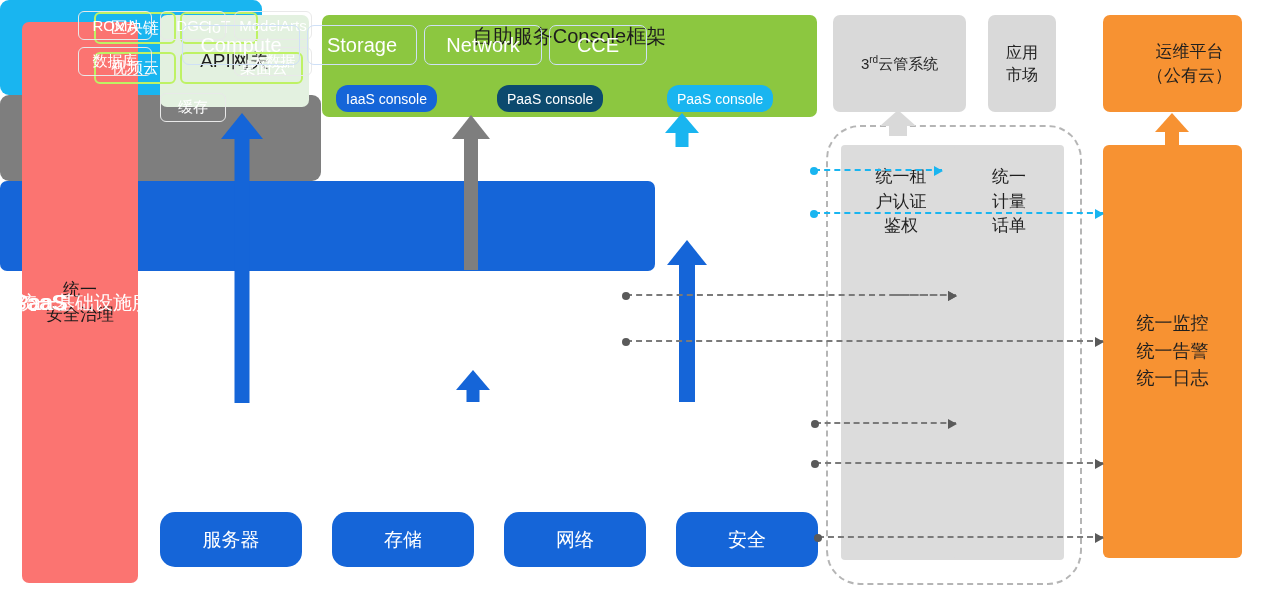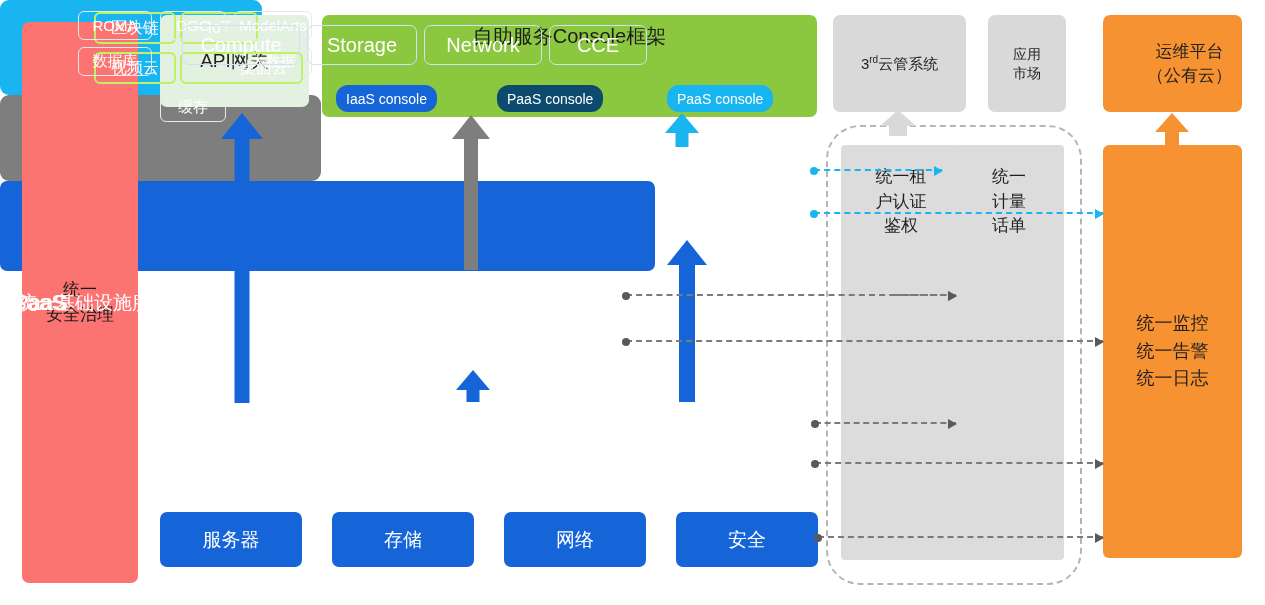--- a/index.html
+++ b/index.html
@@ -47,21 +47,21 @@
   .chip-iaas{left:14px;background:#1565d8;}
   .chip-paas{left:175px;background:#0c4a6e;}
   .chip-saas{left:345px;background:#19b5f0;}
 
   
   .grey-top{
     background:#d9d9d9;border-radius:7px;color:#262626;
     font-size:15px;line-height:1.35;
   }
   .third-party{left:833px;top:15px;width:133px;height:97px;}
-  .app-market{left:988px;top:15px;width:78px;height:97px;font-size:14px;}
+  .app-market{left:988px;top:15px;width:68px;height:97px;font-size:16px;}
 
   
   .ops-top{
     left:1103px;top:15px;width:139px;height:97px;
     background:#f79232;border-radius:7px;color:#1f1f1f;
     font-size:17px;line-height:1.4;padding-left:34px;
   }
   .ops-body{
     left:1103px;top:145px;width:139px;height:413px;
     background:#f79232;border-radius:6px;color:#1f1f1f;
@@ -122,21 +122,21 @@
     border:1.6px solid #cfe0f7;color:#ffffff;font-size:20px;
     display:flex;align-items:center;justify-content:center;
   }
   .ic-0{left:182px;width:116px;justify-content:center;}
   .ic-1{left:307px;width:108px;}
   .ic-2{left:424px;width:116px;}
   .ic-3{left:549px;width:96px;}
 
   
   .res-tile{
-    top:512px;height:55px;background:#1565d8;border-radius:7px;
+    top:512px;height:55px;background:#1565d8;border-radius:15px;
     color:#ffffff;font-size:19px;
   }
   .rt-0{left:160px;width:142px;}
   .rt-1{left:332px;width:142px;}
   .rt-2{left:504px;width:142px;}
   .rt-3{left:676px;width:142px;}
 
   
   .grey-col{
     position:absolute;background:#dcdcdc;border-radius:4px;

